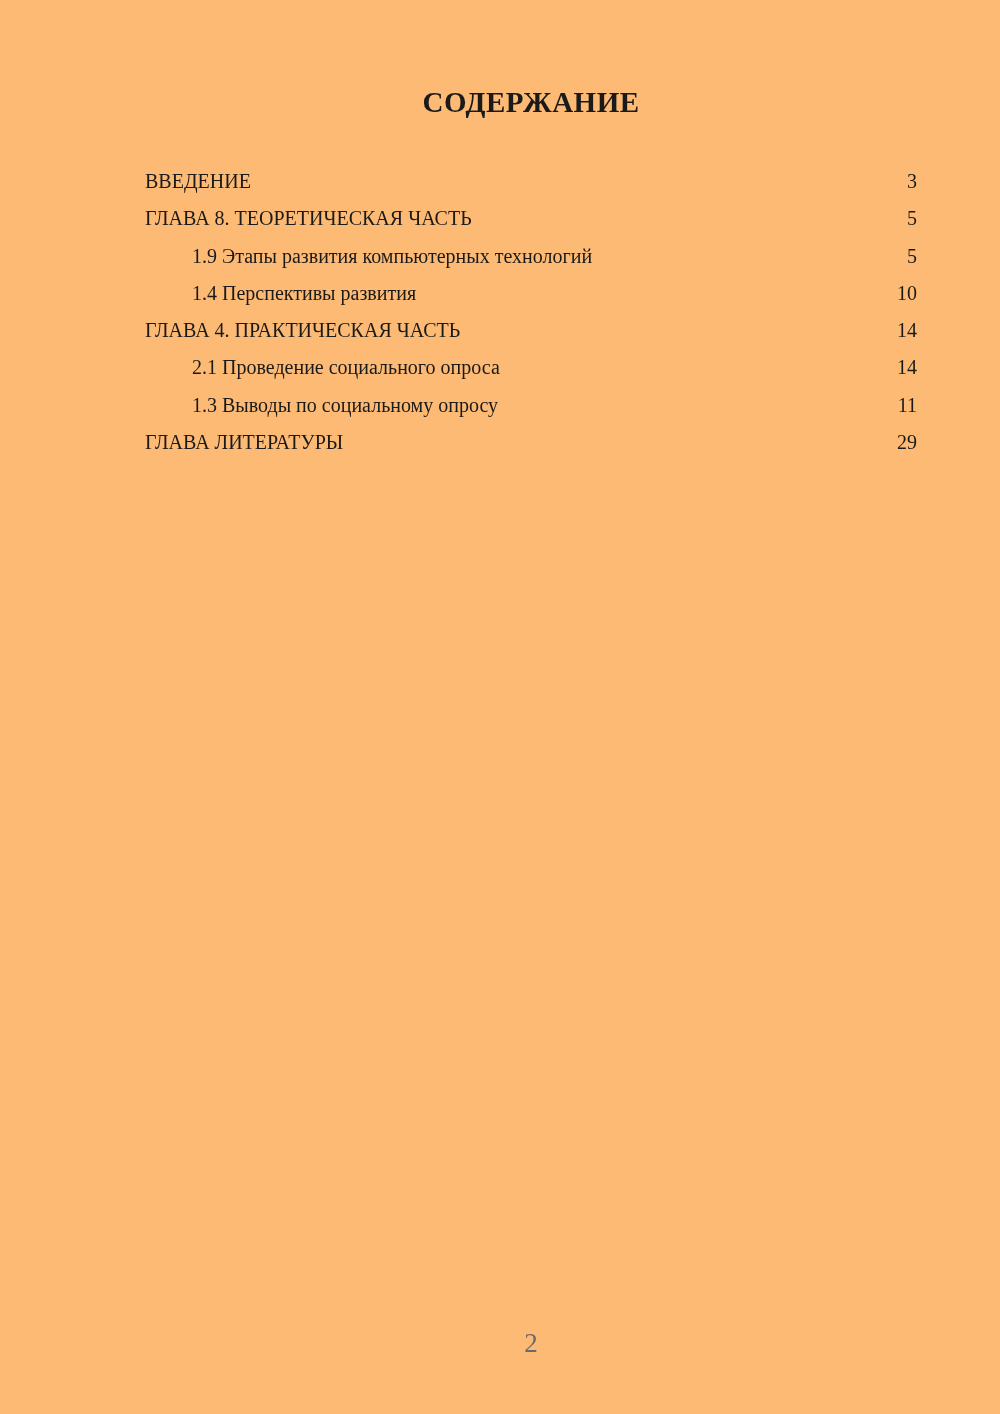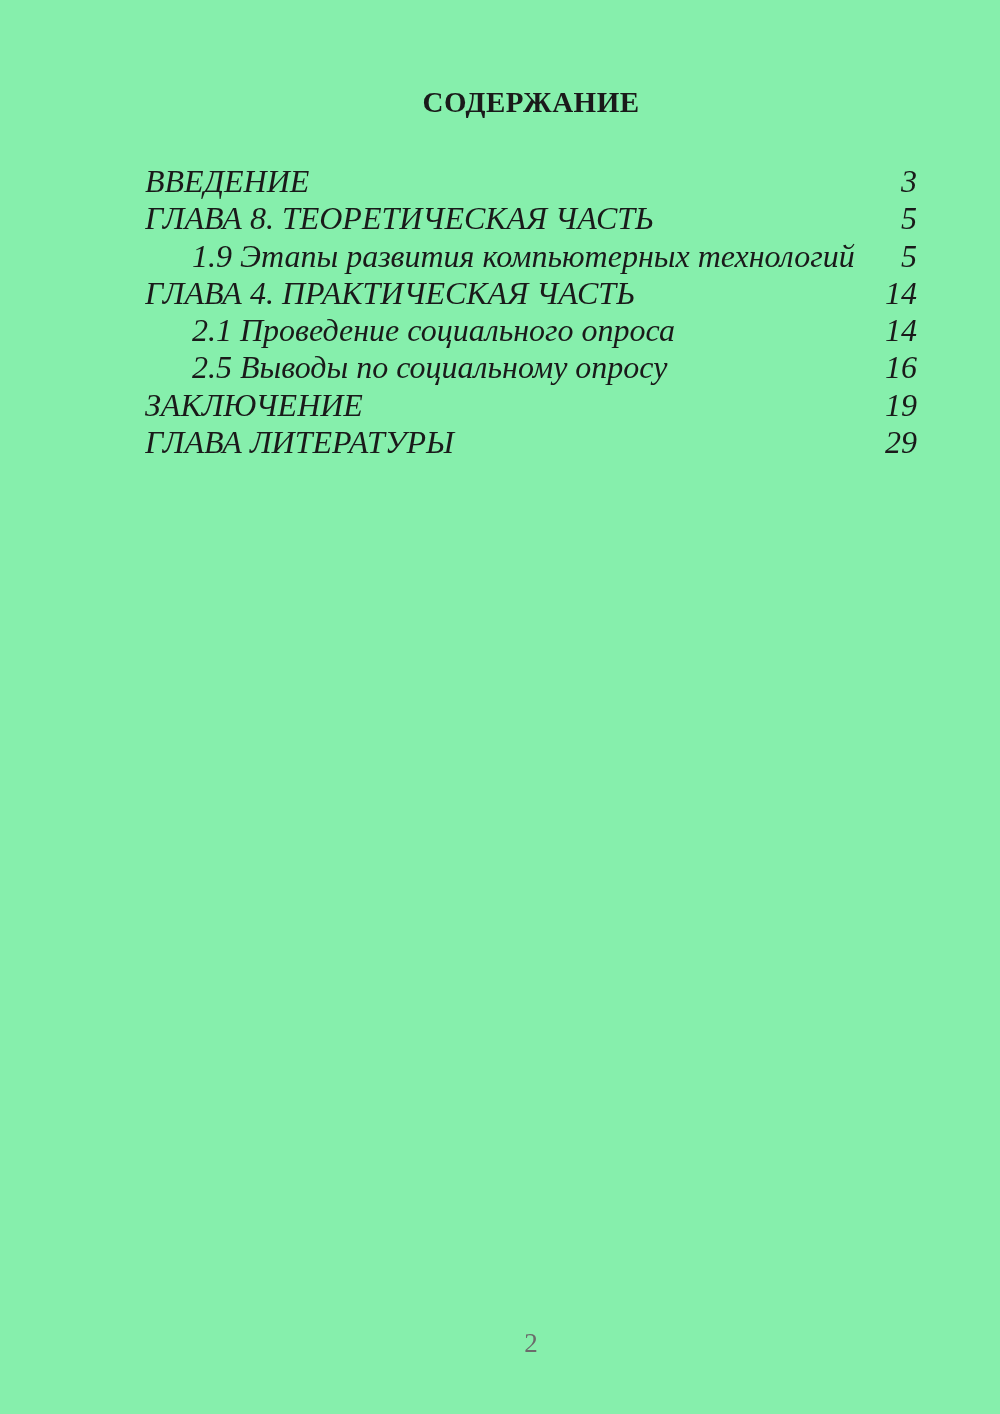--- a/index.html
+++ b/index.html
@@ -4,21 +4,21 @@
 <style>
   html, body {
     margin: 0;
     padding: 0;
     background: #ffffff;
   }
   .page {
     position: relative;
     width: 1000px;
     height: 1414px;
-    background: #86efac;
+    background: #fdba74;
     font-family: "Liberation Serif", "DejaVu Serif", serif;
     color: #1a1a1a;
     overflow: hidden;
   }
   .doc-title {
     position: absolute;
     top: 86px;
     left: 145px;
     width: 772px;
     margin: 0;
@@ -31,24 +31,23 @@
   .toc {
     position: absolute;
     top: 163px;
     left: 145px;
     width: 772px;
   }
   .toc-row {
     display: flex;
     justify-content: space-between;
     align-items: flex-start;
-    font-size: 32px;
+    font-size: 20px;
     line-height: 37.3px;
     white-space: nowrap;
-    font-style: italic;
   }
   .toc-row .toc-label {
     flex: 1 1 auto;
     overflow: hidden;
   }
   .toc-row.sub .toc-label {
     padding-left: 47px;
   }
   .toc-row .toc-page {
     flex: 0 0 auto;
@@ -85,40 +84,40 @@
       <span class="toc-page">5</span>
     </div>
 
     <div class="toc-row sub">
       <span class="toc-label">1.9 Этапы развития компьютерных технологий</span>
       <span class="toc-page">5</span>
     </div>
 
 
 
+    <div class="toc-row sub">
+      <span class="toc-label">1.4 Перспективы развития</span>
+      <span class="toc-page">10</span>
+    </div>
 
     <div class="toc-row">
       <span class="toc-label">ГЛАВА 4. ПРАКТИЧЕСКАЯ ЧАСТЬ</span>
       <span class="toc-page">14</span>
     </div>
 
     <div class="toc-row sub">
       <span class="toc-label">2.1 Проведение социального опроса</span>
       <span class="toc-page">14</span>
     </div>
 
     <div class="toc-row sub">
-      <span class="toc-label">2.5 Выводы по социальному опросу</span>
-      <span class="toc-page">16</span>
+      <span class="toc-label">1.3 Выводы по социальному опросу</span>
+      <span class="toc-page">11</span>
     </div>
 
-    <div class="toc-row">
-      <span class="toc-label">ЗАКЛЮЧЕНИЕ</span>
-      <span class="toc-page">19</span>
-    </div>
 
     <div class="toc-row">
       <span class="toc-label">ГЛАВА ЛИТЕРАТУРЫ</span>
       <span class="toc-page">29</span>
     </div>
 
   </div>
 
   <div class="page-footer">2</div>
 

